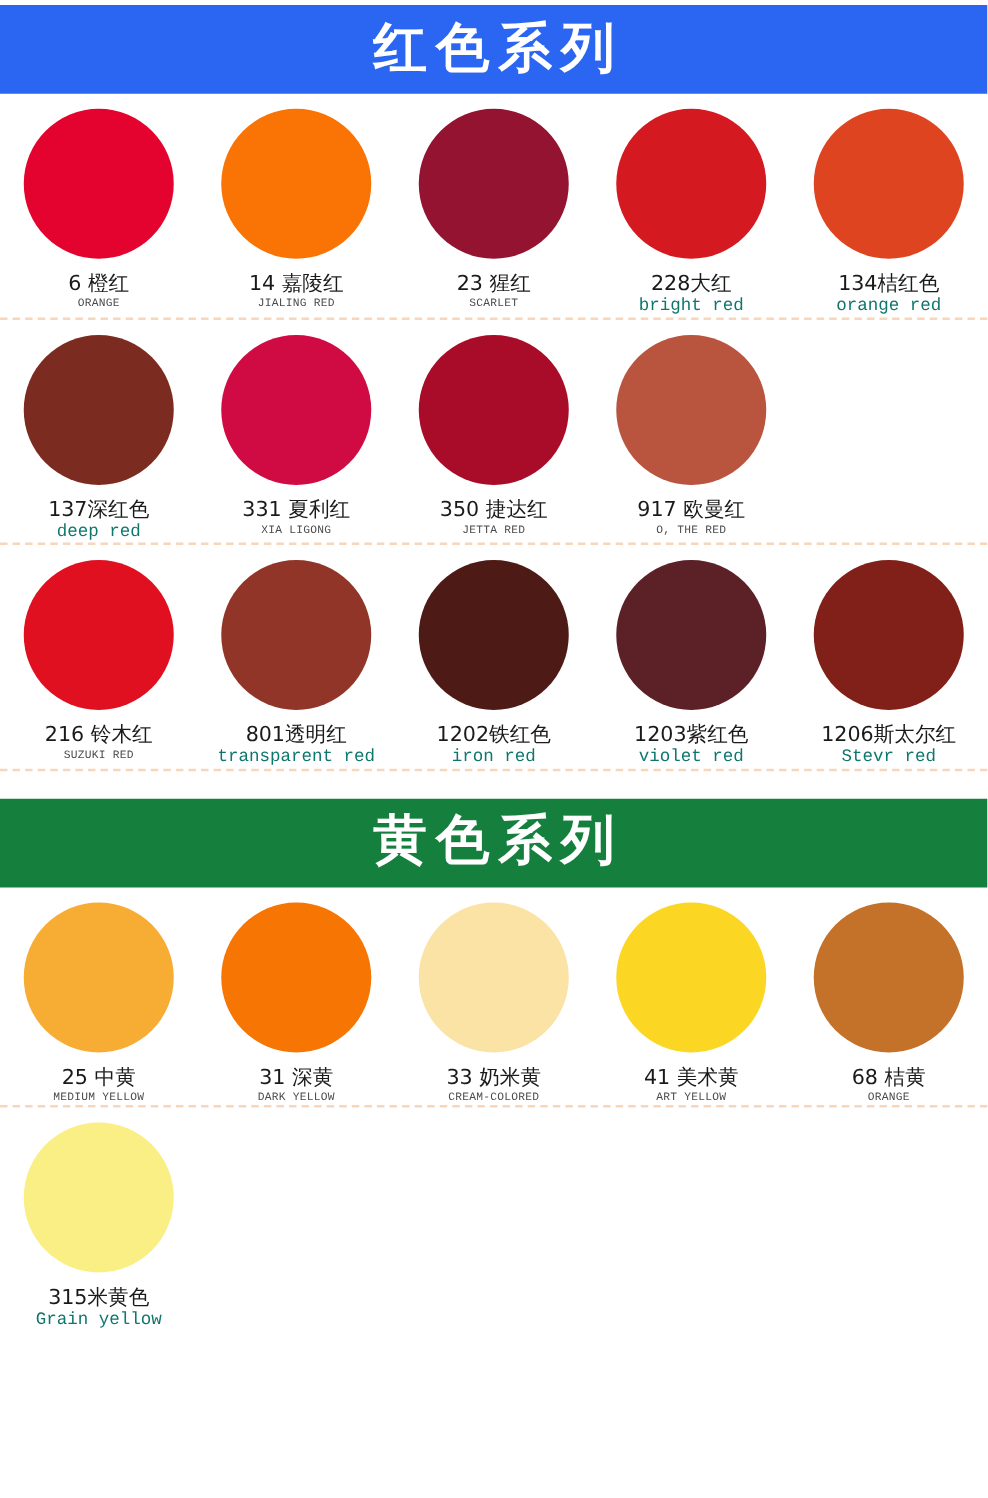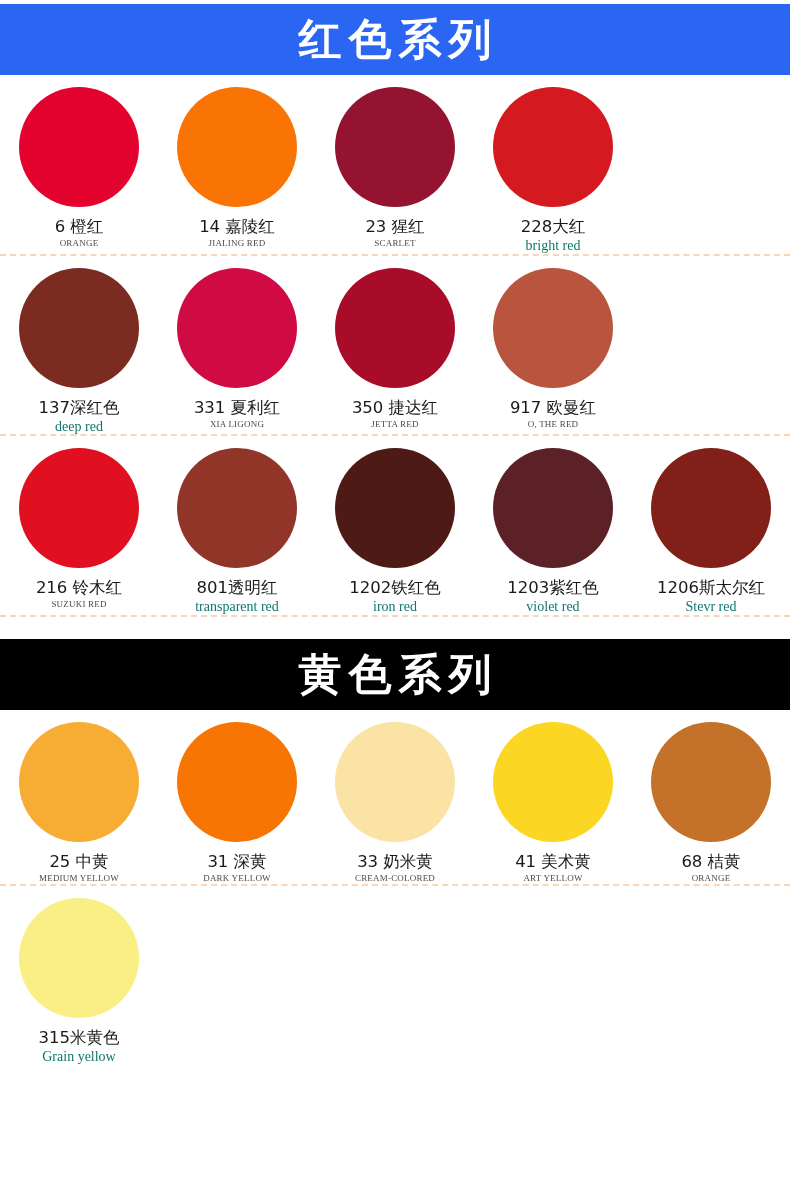--- a/index.html
+++ b/index.html
@@ -67,21 +67,21 @@
     white-space: nowrap;
     font-family: "DejaVu Sans", "Liberation Sans", sans-serif;
   }
   .label-en {
     margin-top: 3px;
     font-size: 9px;
     color: #4a4a4a;
     line-height: 1.1;
     white-space: nowrap;
     letter-spacing: 0.2px;
-    font-family: Liberation Serif, serif;
+    font-family: Liberation Mono, monospace;
   }
   .label-en.big {
     font-size: 14px;
     color: #0f766e;
     margin-top: 2px;
     letter-spacing: 0;
   }
 
   .divider {
     width: 790px;
@@ -114,20 +114,25 @@
           <div class="cell">
             <span class="dot" style="background: rgb(148, 19, 48);"></span>
             <div class="label-cn">23 猩红</div>
             <div class="label-en">SCARLET</div>
           </div>
           <div class="cell">
             <span class="dot" style="background: rgb(213, 25, 32);"></span>
             <div class="label-cn">228大红</div>
             <div class="label-en big">bright red</div>
           </div>
+          <div class="cell">
+            <span class="dot" style="background: rgb(223, 68, 32);"></span>
+            <div class="label-cn">134桔红色</div>
+            <div class="label-en big">orange red</div>
+          </div>
         </div>
       </div>
       <div class="divider" style="border-top-color: rgb(246, 207, 174);"></div>
       <div class="row">
         <div class="row-inner">
           <div class="cell">
             <span class="dot" style="background: rgb(124, 43, 32);"></span>
             <div class="label-cn">137深红色</div>
             <div class="label-en big">deep red</div>
           </div>
@@ -174,21 +179,21 @@
           <div class="cell">
             <span class="dot" style="background: rgb(128, 32, 25);"></span>
             <div class="label-cn">1206斯太尔红</div>
             <div class="label-en big">Stevr red</div>
           </div>
         </div>
       </div>
       <div class="divider" style="border-top-color: rgb(246, 207, 174);"></div>
       <div class="sec-gap"></div>
       <div class="banner-wrap">
-        <div class="banner" style="background: #000000; color: rgb(255, 255, 255);">黄色系列</div>
+        <div class="banner" style="background: #15803d; color: rgb(255, 255, 255); font-family: Liberation Mono, monospace;">黄色系列</div>
       </div>
       <div class="row">
         <div class="row-inner">
           <div class="cell">
             <span class="dot" style="background: rgb(247, 173, 51);"></span>
             <div class="label-cn">25 中黄</div>
             <div class="label-en">MEDIUM YELLOW</div>
           </div>
           <div class="cell">
             <span class="dot" style="background: rgb(247, 117, 3);"></span>

